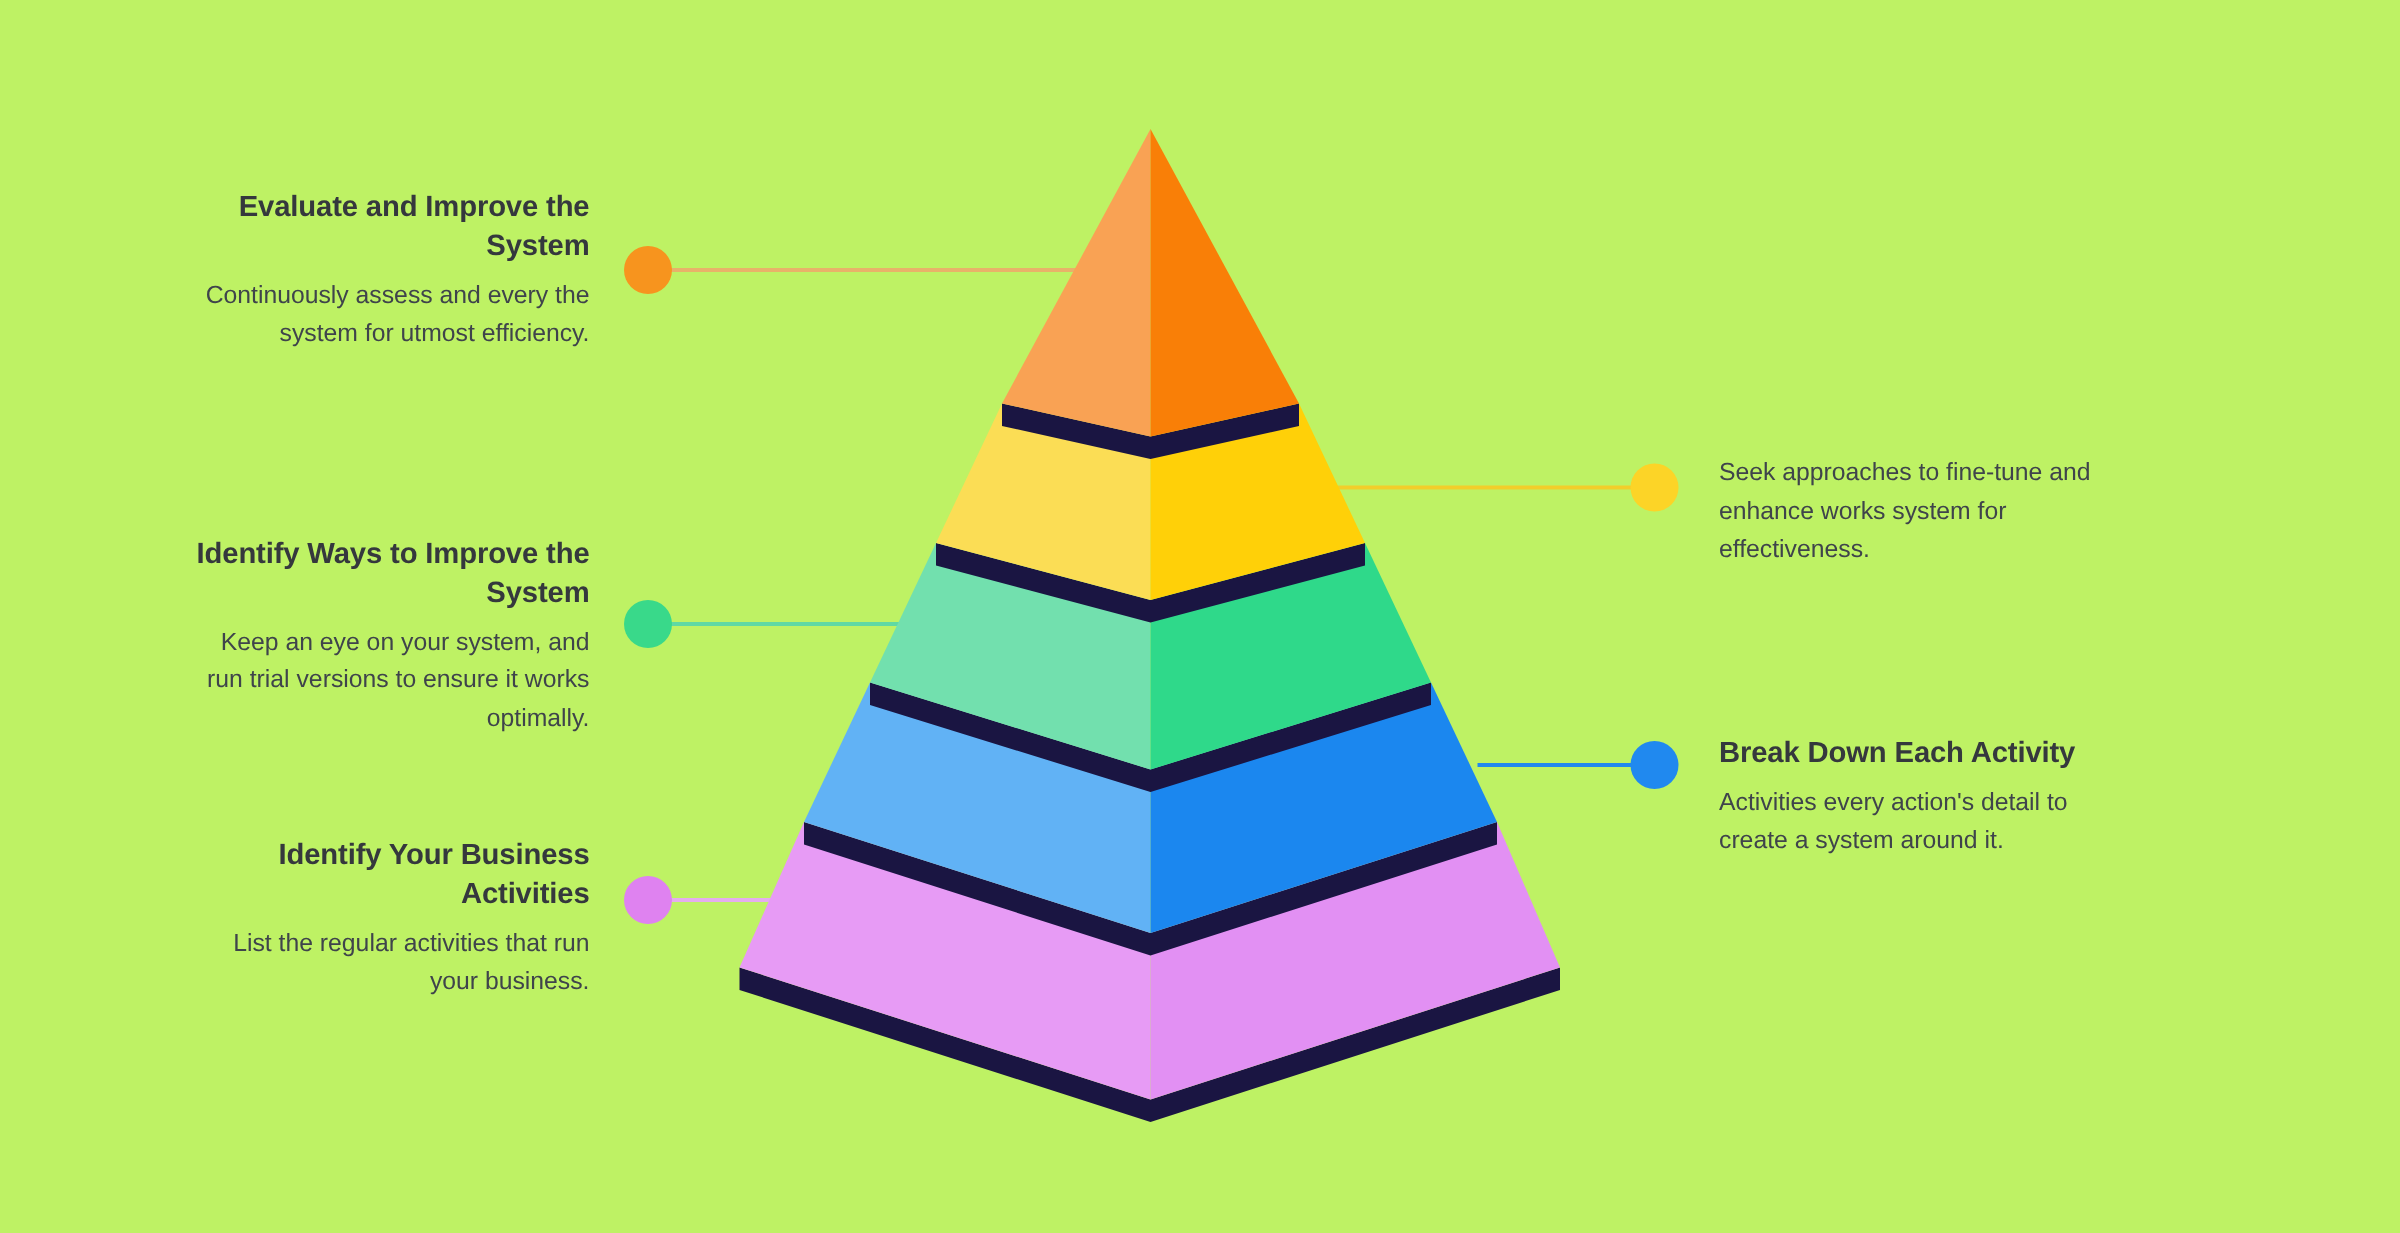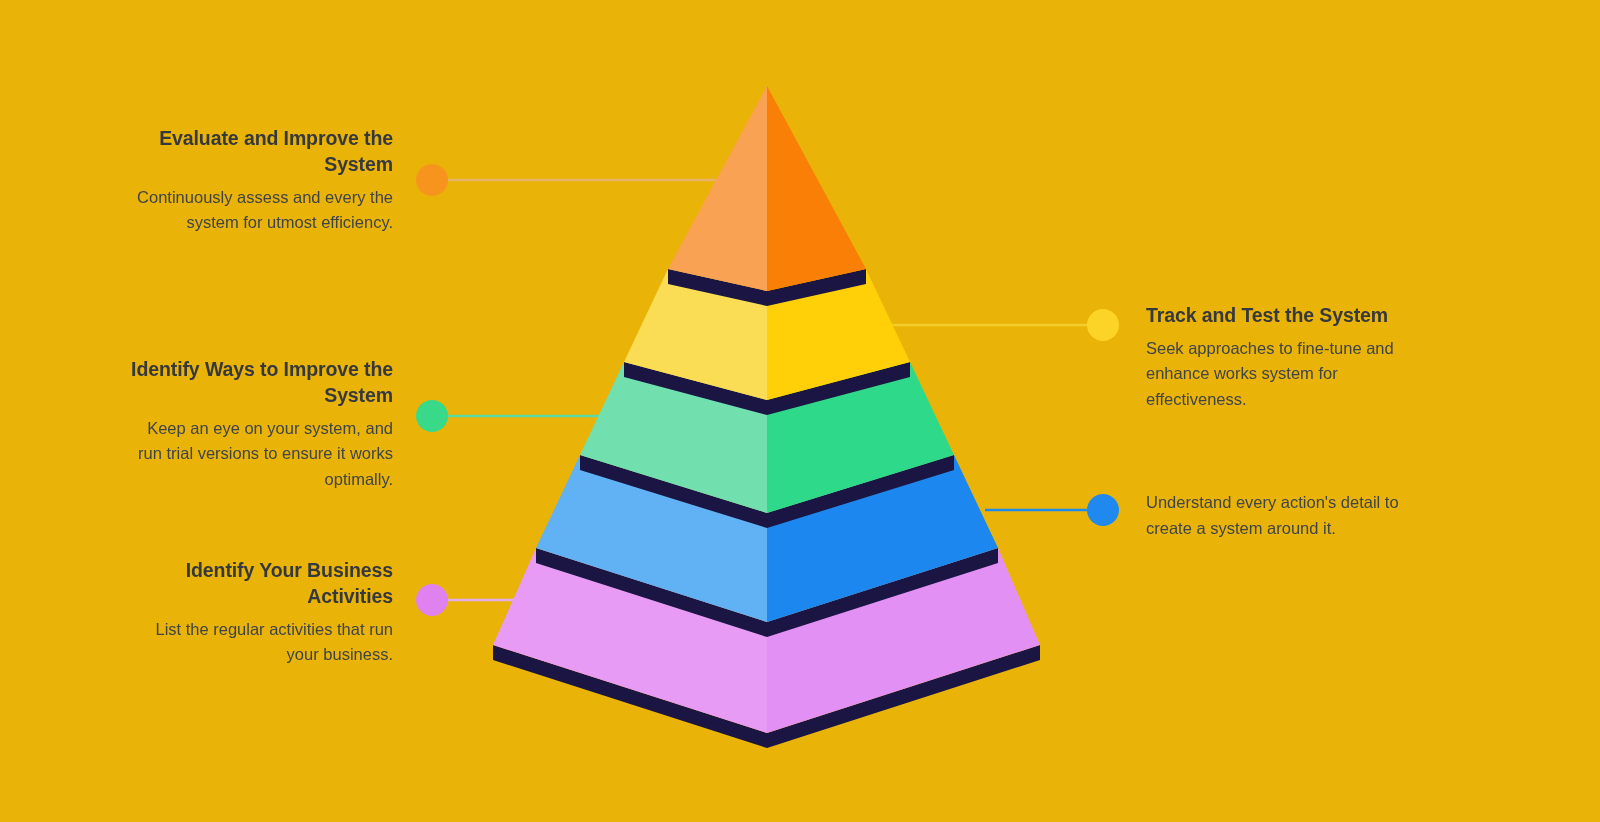--- a/index.html
+++ b/index.html
@@ -12,21 +12,21 @@
     height: 822px;
     background: #FBF1EC;
     font-family: "Liberation Sans", sans-serif;
     overflow: hidden;
     position: relative;
   }
   #stage {
     position: relative;
     width: 1600px;
     height: 822px;
-    background: #eab308;
+    background: #bef264;
   }
   #pyramid-svg {
     position: absolute;
     left: 0;
     top: 0;
     width: 1600px;
     height: 822px;
   }
 
   .callout {
@@ -119,21 +119,21 @@
     <p class="callout-title">Identify Ways to Improve the System</p>
     <p class="callout-desc">Keep an eye on your system, and run trial versions to ensure it works optimally.</p>
   </div>
 
   <div class="callout callout-left" id="callout-identify-biz">
     <p class="callout-title">Identify Your Business Activities</p>
     <p class="callout-desc">List the regular activities that run your business.</p>
   </div>
 
   <div class="callout callout-right" id="callout-track">
-    <p class="callout-title">Track and Test the System</p>
     <p class="callout-desc">Seek approaches to fine-tune and enhance works system for effectiveness.</p>
   </div>
 
   <div class="callout callout-right" id="callout-break">
-    <p class="callout-desc">Understand every action's detail to create a system around it.</p>
+    <p class="callout-title">Break Down Each Activity</p>
+    <p class="callout-desc">Activities every action's detail to create a system around it.</p>
   </div>
 
 </div>
 
 </body></html>

